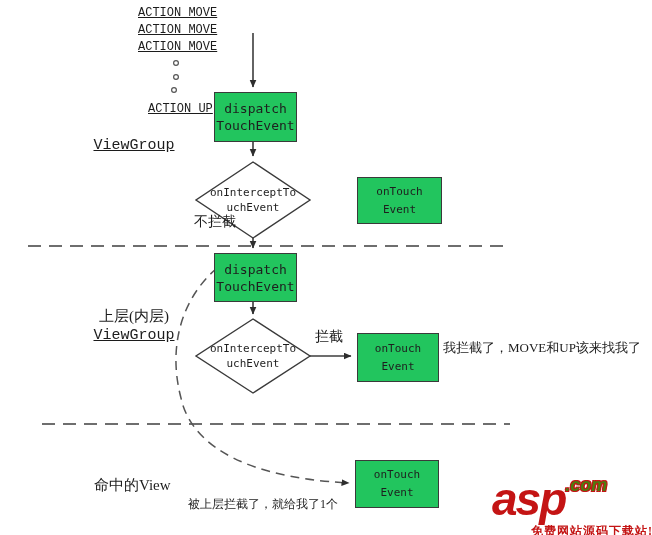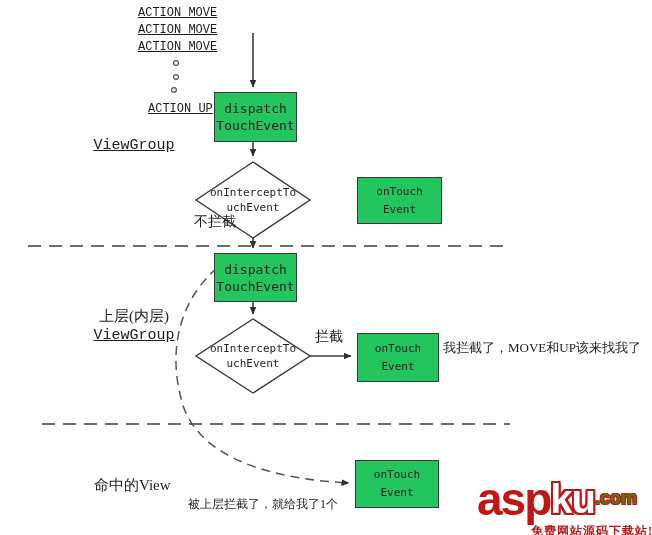--- a/index.html
+++ b/index.html
@@ -15,22 +15,22 @@
   .box-dispatch{font-size:13px;line-height:17px;}
   .box-ontouch{font-size:11px;line-height:18px;}
   .diamond-text{position:absolute;width:112px;text-align:center;
        font-family:"DejaVu Sans Mono",monospace;font-size:11px;line-height:15px;color:#1e1e1e;}
   .layer-label{position:absolute;width:104px;text-align:center;font-size:15px;line-height:20px;}
   .edge-label{font-size:14px;}
   .note{font-size:13px;}
   .cancel-note{position:absolute;width:152px;text-align:center;font-size:12px;line-height:17px;}
   
   .logo{position:absolute;left:477px;top:476px;width:176px;}
-  .logo-row{display:flex;align-items:center;
-            font-family:"Liberation Sans",sans-serif;font-weight:800;line-height:1;}
+  .logo-row{display:flex;align-items:flex-start;font-style:italic;
+            font-family:"Liberation Sans",sans-serif;font-weight:800;line-height:1;margin-left:15px;}
   .logo-asp{font-size:46px;letter-spacing:-2px;}
   .logo-ku{font-size:40px;letter-spacing:-1px;color:#fff;
            text-shadow:-2px -2px 0 #c41414,2px -2px 0 #c41414,-2px 2px 0 #c41414,2px 2px 0 #c41414,
                        -2px 0 0 #c41414,2px 0 0 #c41414,0 -2px 0 #c41414,0 2px 0 #c41414;}
   .logo-com{font-size:18px;color:#4d7c0f;margin-bottom:3px;
            text-shadow:-1px -1px 0 #c41414,1px -1px 0 #c41414,-1px 1px 0 #c41414,1px 1px 0 #c41414;}
   .logo-tagline{text-align:right;font-size:12px;font-weight:bold;letter-spacing:1px;margin-top:1px;}
 </style>
 </head>
 <body>
@@ -127,19 +127,18 @@
     <span>Event</span>
   </div>
 
   <div class="cancel-note" style="left:187px;top:496px">
     <div class="cn">被上层拦截了，就给我了1个</div>
   </div>
 
   <div class="logo" style="color:#c41414">
     <div class="logo-row">
       <span class="logo-asp">asp</span>
-      <span class="logo-ku">ku</span>
       <span class="logo-com">.com</span>
     </div>
     <div class="logo-tagline cn">免费网站源码下载站!</div>
   </div>
 
 </div>
 
 </body></html>

